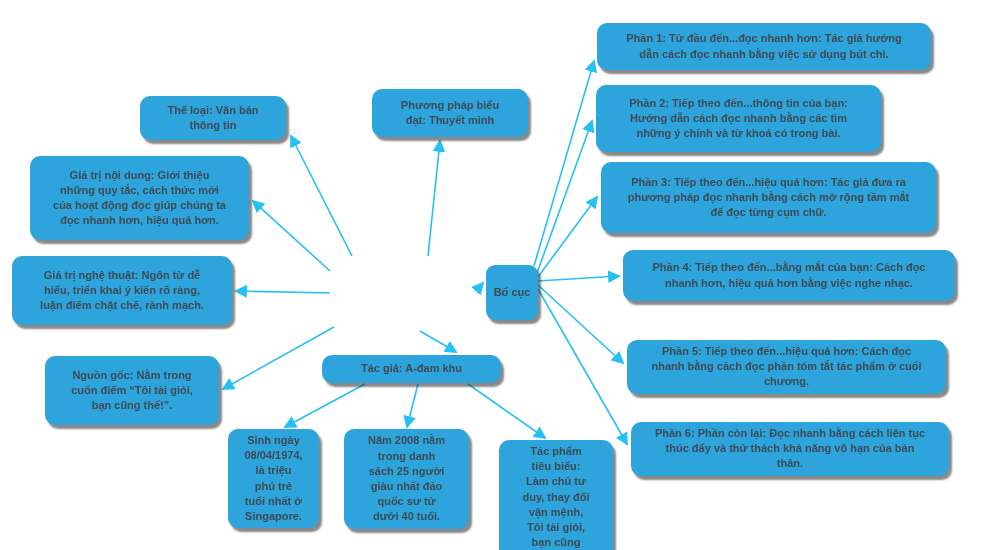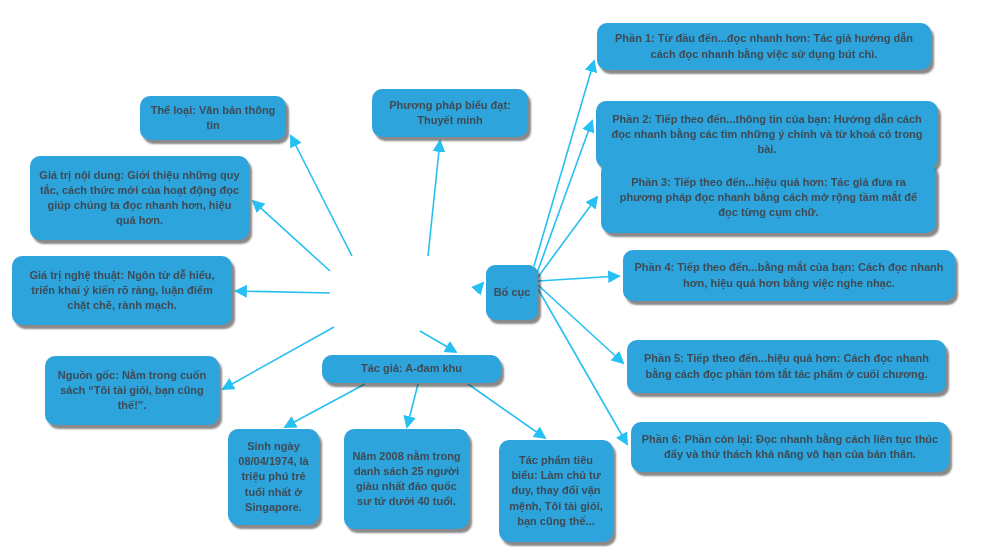--- a/index.html
+++ b/index.html
@@ -20,21 +20,21 @@
   .edges .arrowhead{fill:var(--line-color);}
   .node{
     position:absolute;
     background:var(--node-fill);
     color:var(--node-text);
     font-weight:bold;
     font-size:11px;
     line-height:1.38;
     text-align:center;
     display:flex;align-items:center;justify-content:center;
-    padding:4px 8px;
+    padding:4px 23px;
     border-radius:10px;
     box-shadow:3px 4px 2px var(--shadow);
     cursor:pointer;
   }
   .node.center-node{
     font-size:17px;
     line-height:1.25;
     border:2px dashed #ffffff;
     box-shadow:0 0 0 2px rgba(48,48,48,0.9), 4px 5px 2px var(--shadow);
     border-radius:12px;
@@ -71,36 +71,36 @@
   </svg>
 
   <div class="node" style="left:140px;top:96px;width:146px;min-height:44px;">Thể loại: Văn bản thông tin</div>
 
   <div class="node" style="left:372px;top:89px;width:156px;min-height:48px;">Phương pháp biểu đạt: Thuyết minh</div>
 
   <div class="node" style="left:30px;top:156px;width:219px;min-height:84px;">Giá trị nội dung: Giới thiệu những quy tắc, cách thức mới của hoạt động đọc giúp chúng ta đọc nhanh hơn, hiệu quả hơn.</div>
 
   <div class="node" style="left:12px;top:256px;width:220px;min-height:69px;">Giá trị nghệ thuật: Ngôn từ dễ hiểu, triển khai ý kiến rõ ràng, luận điểm chặt chẽ, rành mạch.</div>
 
-  <div class="node" style="left:45px;top:356px;width:174px;min-height:69px;">Nguồn gốc: Nằm trong cuốn sách “Tôi tài giỏi, bạn cũng thế!”.</div>
+  <div class="node" style="left:45px;top:356px;width:174px;min-height:69px;">Nguồn gốc: Nằm trong cuốn điểm “Tôi tài giỏi, bạn cũng thế!”.</div>
 
 
   <div class="node hub" style="left:486px;top:265px;width:52px;min-height:32px;">Bố cục</div>
 
   <div class="node" style="left:322px;top:355px;width:179px;min-height:28px;">Tác giả: A-đam khu</div>
 
   <div class="node" style="left:228px;top:429px;width:91px;min-height:96px;">Sinh ngày 08/04/1974, là triệu phú trẻ tuổi nhất ở Singapore.</div>
 
   <div class="node" style="left:344px;top:429px;width:125px;min-height:100px;">Năm 2008 nằm trong danh sách 25 người giàu nhất đảo quốc sư tử dưới 40 tuổi.</div>
 
   <div class="node" style="left:499px;top:440px;width:114px;min-height:102px;">Tác phẩm tiêu biểu: Làm chủ tư duy, thay đổi vận mệnh, Tôi tài giỏi, bạn cũng thế...</div>
 
   <div class="node" style="left:597px;top:23px;width:334px;min-height:47px;">Phần 1: Từ đầu đến...đọc nhanh hơn: Tác giả hướng dẫn cách đọc nhanh bằng việc sử dụng bút chì.</div>
 
-  <div class="node" style="left:596px;top:85px;width:342px;min-height:67px;margin-top:16px;">Phần 2: Tiếp theo đến...thông tin của bạn: Hướng dẫn cách đọc nhanh bằng các tìm những ý chính và từ khoá có trong bài.</div>
+  <div class="node" style="left:596px;top:85px;width:285px;min-height:67px;">Phần 2: Tiếp theo đến...thông tin của bạn: Hướng dẫn cách đọc nhanh bằng các tìm những ý chính và từ khoá có trong bài.</div>
 
   <div class="node" style="left:601px;top:162px;width:335px;min-height:71px;">Phần 3: Tiếp theo đến...hiệu quả hơn: Tác giả đưa ra phương pháp đọc nhanh bằng cách mở rộng tầm mắt để đọc từng cụm chữ.</div>
 
   <div class="node" style="left:623px;top:250px;width:332px;min-height:51px;">Phần 4: Tiếp theo đến...bằng mắt của bạn: Cách đọc nhanh hơn, hiệu quả hơn bằng việc nghe nhạc.</div>
 
   <div class="node" style="left:627px;top:340px;width:319px;min-height:53px;">Phần 5: Tiếp theo đến...hiệu quả hơn: Cách đọc nhanh bằng cách đọc phần tóm tắt tác phẩm ở cuối chương.</div>
 
   <div class="node" style="left:631px;top:422px;width:318px;min-height:50px;">Phần 6: Phần còn lại: Đọc nhanh bằng cách liên tục thúc đẩy và thử thách khả năng vô hạn của bản thân.</div>
 
 </div>

